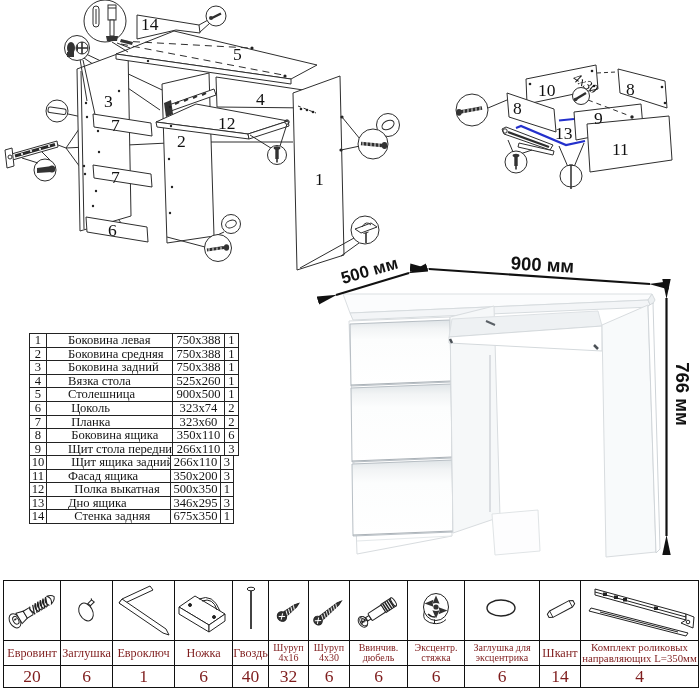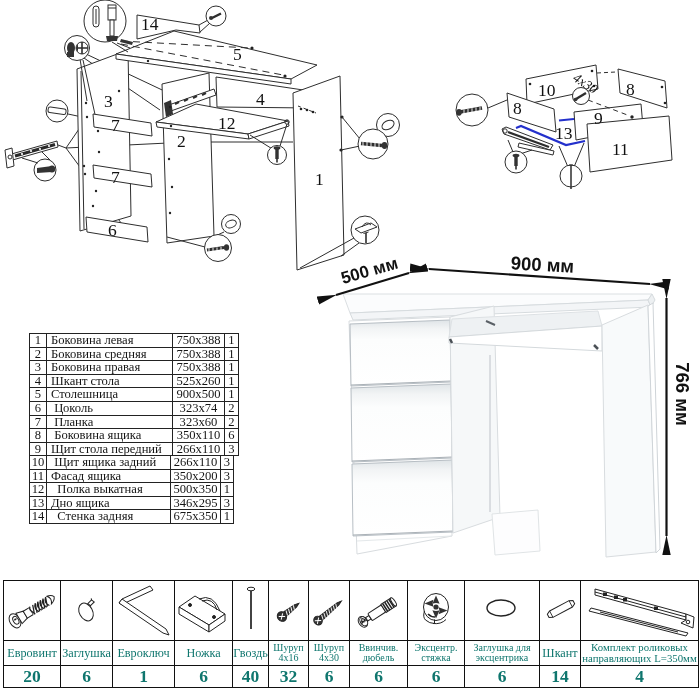--- a/index.html
+++ b/index.html
@@ -3,32 +3,32 @@
 <meta charset="utf-8">
 <style>
 html,body{margin:0;padding:0;background:#fff;}
 #page{position:relative;width:700px;height:689px;background:#fff;overflow:hidden;
   font-family:"Liberation Serif",serif;color:#111;}
 #art{position:absolute;left:0;top:0;}
 table{border-collapse:collapse;}
 .pt{position:absolute;table-layout:fixed;font-size:12.6px;color:#151515;}
 .pt td{border:1px solid #222;padding:0;white-space:nowrap;overflow:hidden;line-height:1;}
 .pt .n{text-align:center;}
-.pt .nm{padding-left:4px;}
+.pt .nm{padding-left:21px;}
 .pt .sz{text-align:center;margin-top:39px;}
 #hdr{position:absolute;left:0;top:553px;width:651px;text-align:center;
   font-size:22px;letter-spacing:0.25px;color:#111;}
 #hw{position:absolute;left:3px;top:580px;width:695px;table-layout:fixed;
-  font-size:12.2px;color:#0f766e;text-align:center;}
+  font-size:12.2px;color:#7f1d1d;text-align:center;}
 #hw td{border:1.3px solid #111;padding:0;line-height:1.05;vertical-align:middle;}
 #hw .ic{height:59px;}
 #hw .ic svg{display:block;margin:auto;}
 #hw .lb{height:24px;white-space:nowrap;overflow:hidden;}
 #hw .sm{font-size:10px;}
-#hw .qt{height:21px;font-size:17.5px;font-weight:bold;}
+#hw .qt{height:21px;font-size:17.5px;}
 </style>
 </head>
 <body>
 <div id="page">
 <svg id="art" width="700" height="689" viewBox="0 0 700 689">
 <defs>
 <linearGradient id="gd" x1="0" y1="0" x2="0" y2="1">
  <stop offset="0" stop-color="#dfe4e7"></stop>
           <stop offset="0.13" stop-color="#f2f4f5"></stop>
  <stop offset="0.3" stop-color="#fcfdfd"></stop>
@@ -339,27 +339,27 @@
           <td class="n">1</td>
         </tr>
 <tr style="height:13.05px">
           <td class="n">2</td>
           <td class="nm">Боковина средняя</td>
           <td class="sz">750х388</td>
           <td class="n">1</td>
         </tr>
 <tr style="height:13.05px">
           <td class="n">3</td>
-          <td class="nm">Боковина правая</td>
+          <td class="nm">Боковина задний</td>
           <td class="sz">750х388</td>
           <td class="n">1</td>
         </tr>
 <tr style="height:13.05px">
           <td class="n">4</td>
-          <td class="nm">Шкант стола</td>
+          <td class="nm">Вязка стола</td>
           <td class="sz">525х260</td>
           <td class="n">1</td>
         </tr>
 <tr style="height:13.05px">
           <td class="n">5</td>
           <td class="nm">Столешница</td>
           <td class="sz">900х500</td>
           <td class="n">1</td>
         </tr>
 <tr style="height:13.05px">

